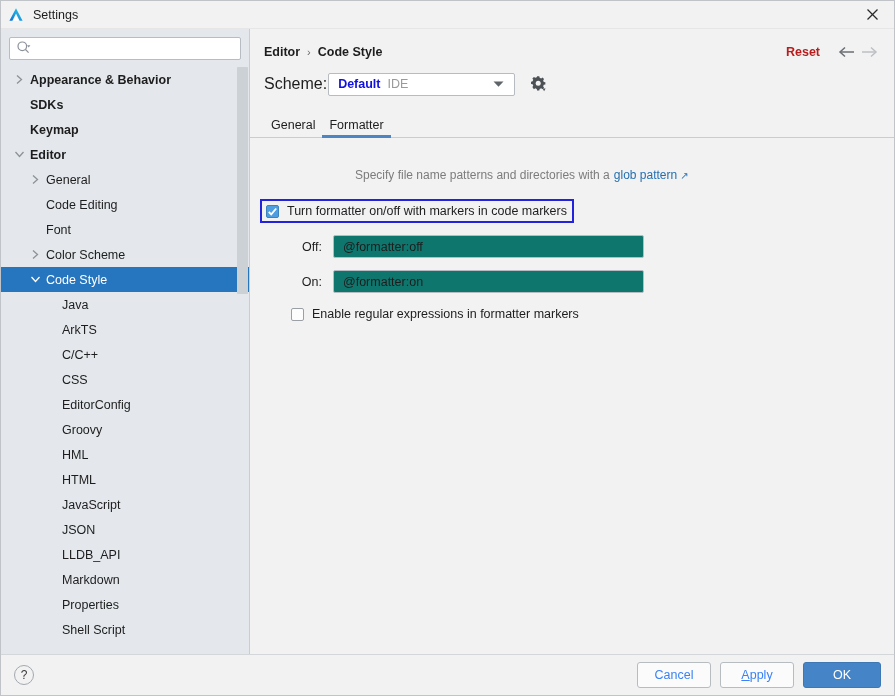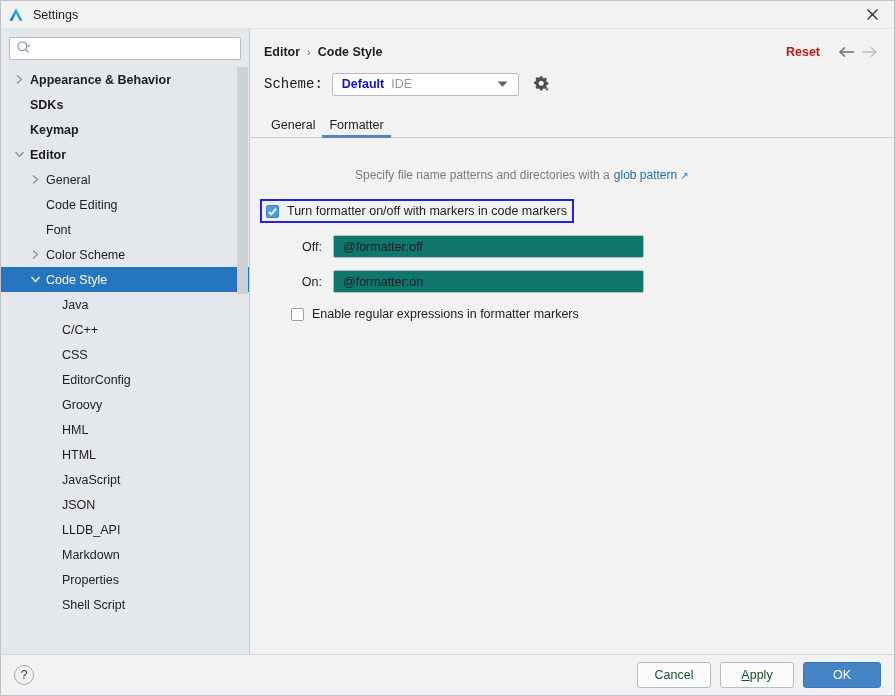--- a/index.html
+++ b/index.html
@@ -137,21 +137,21 @@
     color: #b91c1c; font-size: 12.5px; font-weight: bold;
     cursor: default; margin-right: 16px;
   }
   .navarrow { width: 22px; height: 18px; display: flex; align-items: center; justify-content: center; }
 
   .scheme-row {
     height: 34px; min-height: 34px;
     display: flex; align-items: center;
     padding-left: 14px;
   }
-  .scheme-label { font-size: 14px; margin-right: 9px; font-family: Liberation Mono, monospace; }
+  .scheme-label { font-size: 16px; margin-right: 1px; }
   .scheme-combo {
     width: 187px; height: 23px;
     background: #ffffff;
     border: 1px solid #b6bcc2;
     border-radius: 2px;
     display: flex; align-items: center;
     padding: 0 4px 0 9px;
     cursor: default;
   }
   .scheme-name { color: #1111dd; font-weight: bold; font-size: 12.5px; }
@@ -293,21 +293,21 @@
   }
   .footer-spacer { flex: 1; }
   .btn {
     height: 26px;
     min-width: 74px;
     background: #fbfbfb;
     border: 1px solid #b7bcc1;
     border-radius: 3px;
     font-family: "Liberation Sans", sans-serif;
     font-size: 12.5px;
-    color: #14532d;
+    color: #3b82f6;
     margin-left: 9px;
     cursor: default;
     display: flex; align-items: center; justify-content: center;
   }
   .btn.primary {
     background: #4585c7;
     border-color: #3d78b4;
     color: #ffffff;
     min-width: 78px;
   }
@@ -414,20 +414,24 @@
               </svg>
             </span>
             <span class="tlabel">Code Style</span>
           </div>
           <div class="tree-row lvl2">
             <span class="arrow blank"></span>
             <span class="tlabel">Java</span>
           </div>
           <div class="tree-row lvl2">
             <span class="arrow blank"></span>
+            <span class="tlabel">ArkTS</span>
+          </div>
+          <div class="tree-row lvl2">
+            <span class="arrow blank"></span>
             <span class="tlabel">C/C++</span>
           </div>
           <div class="tree-row lvl2">
             <span class="arrow blank"></span>
             <span class="tlabel">CSS</span>
           </div>
           <div class="tree-row lvl2">
             <span class="arrow blank"></span>
             <span class="tlabel">EditorConfig</span>
           </div>

